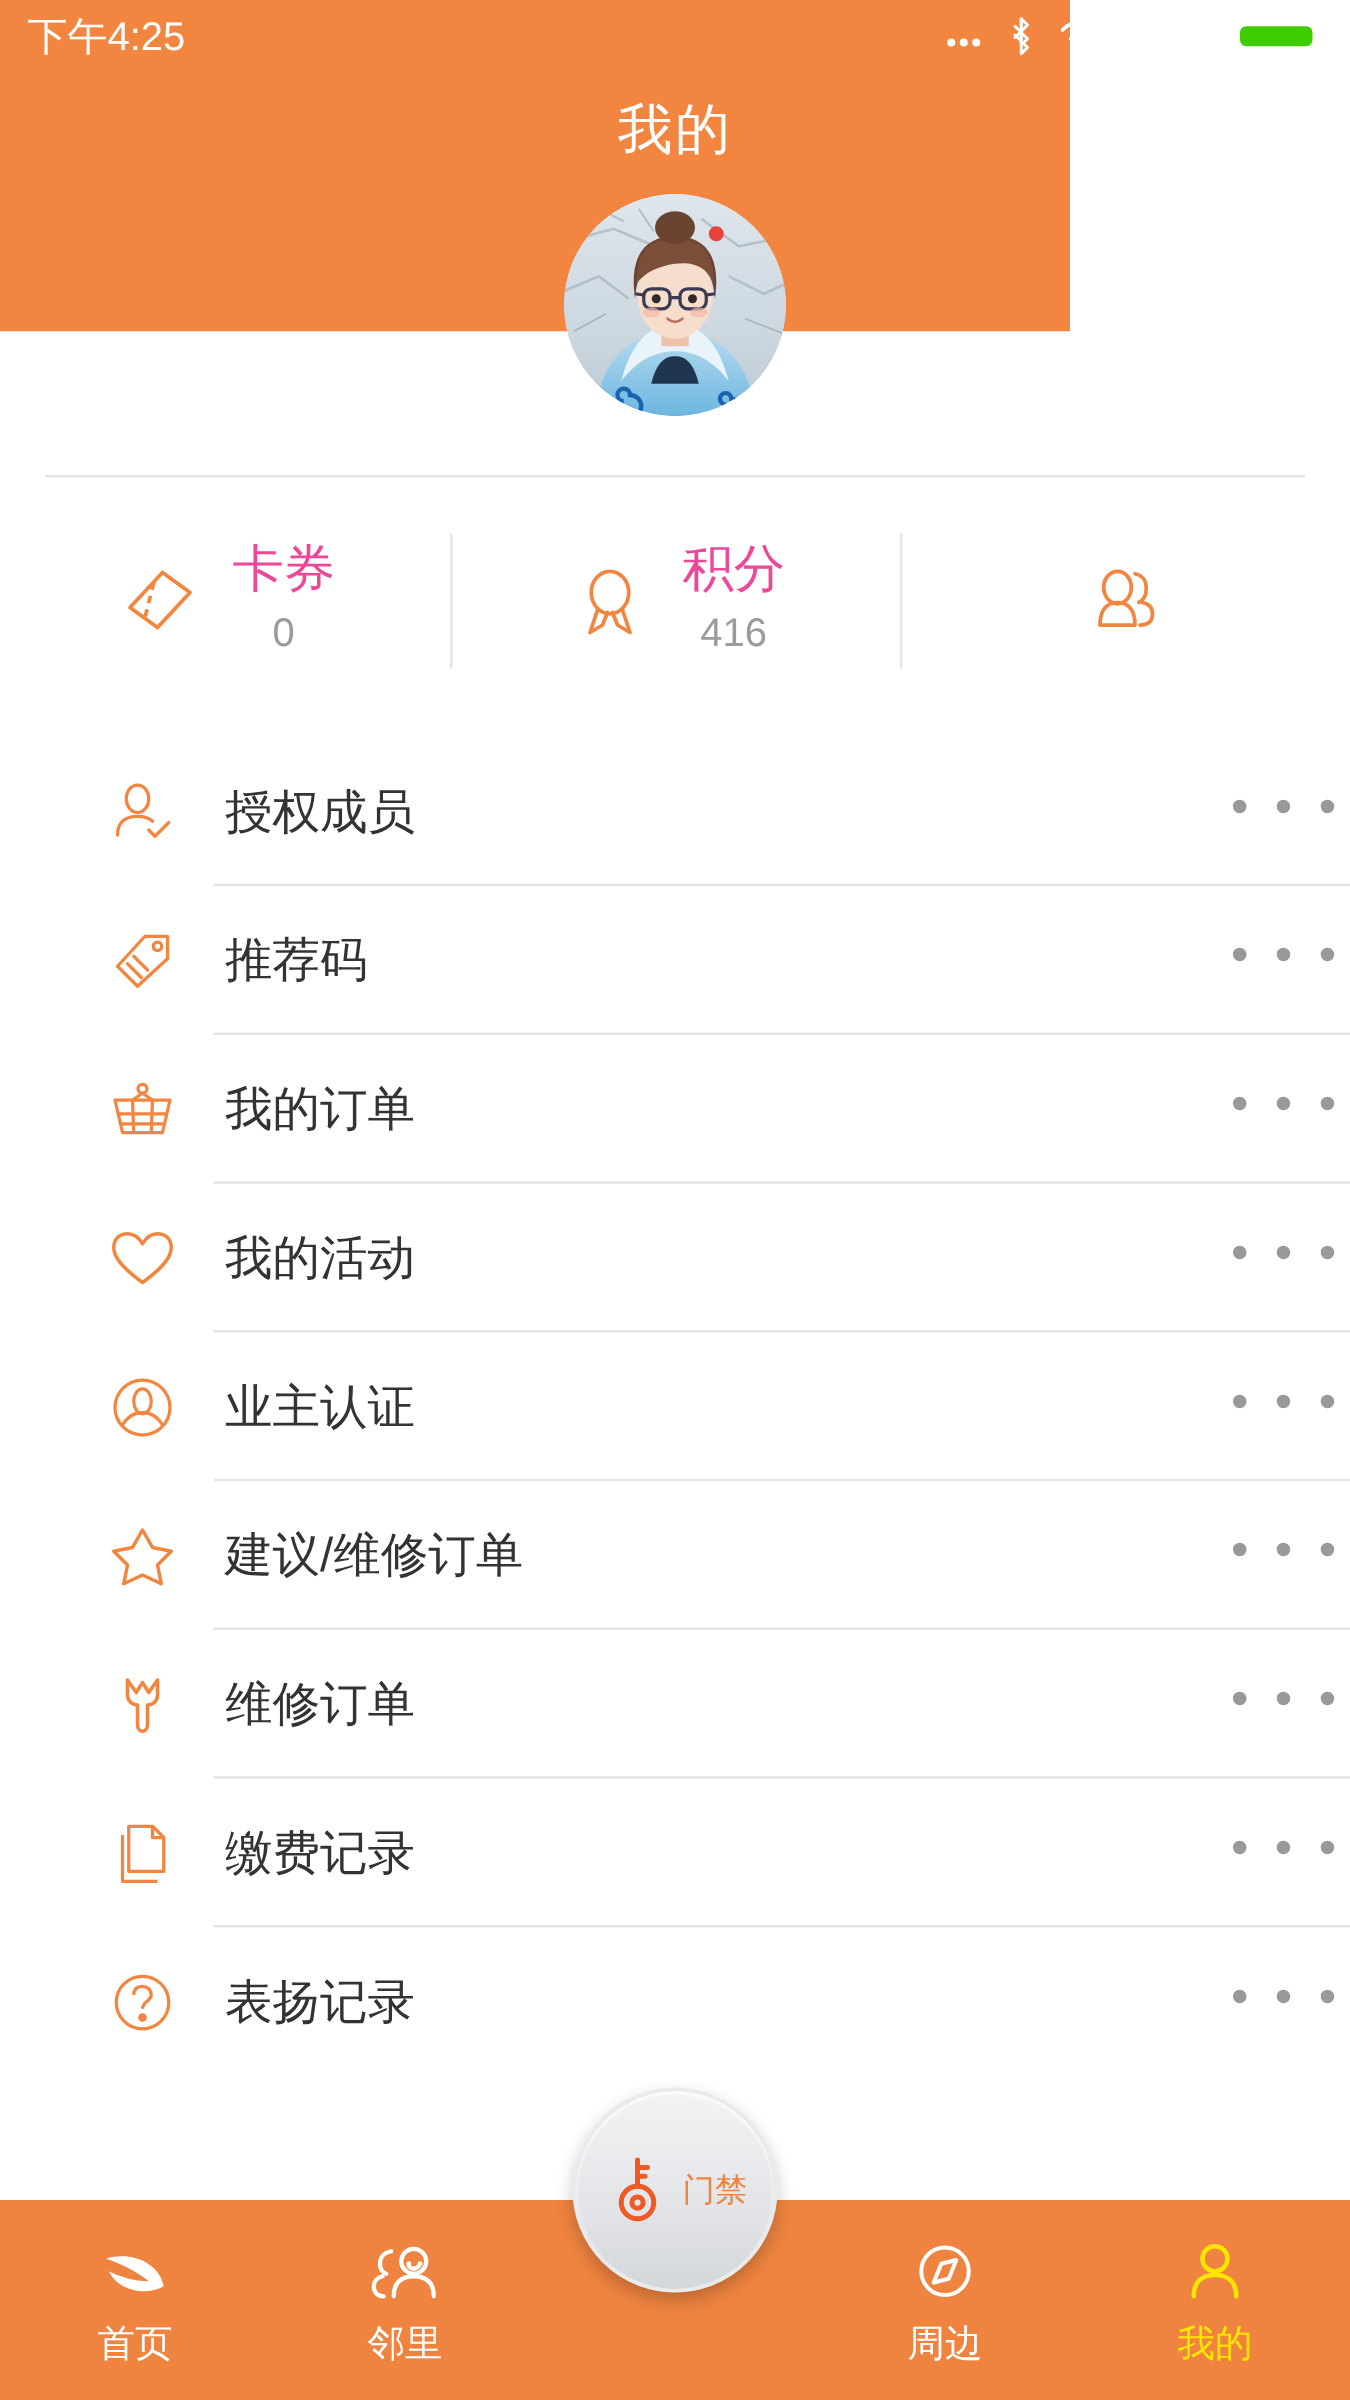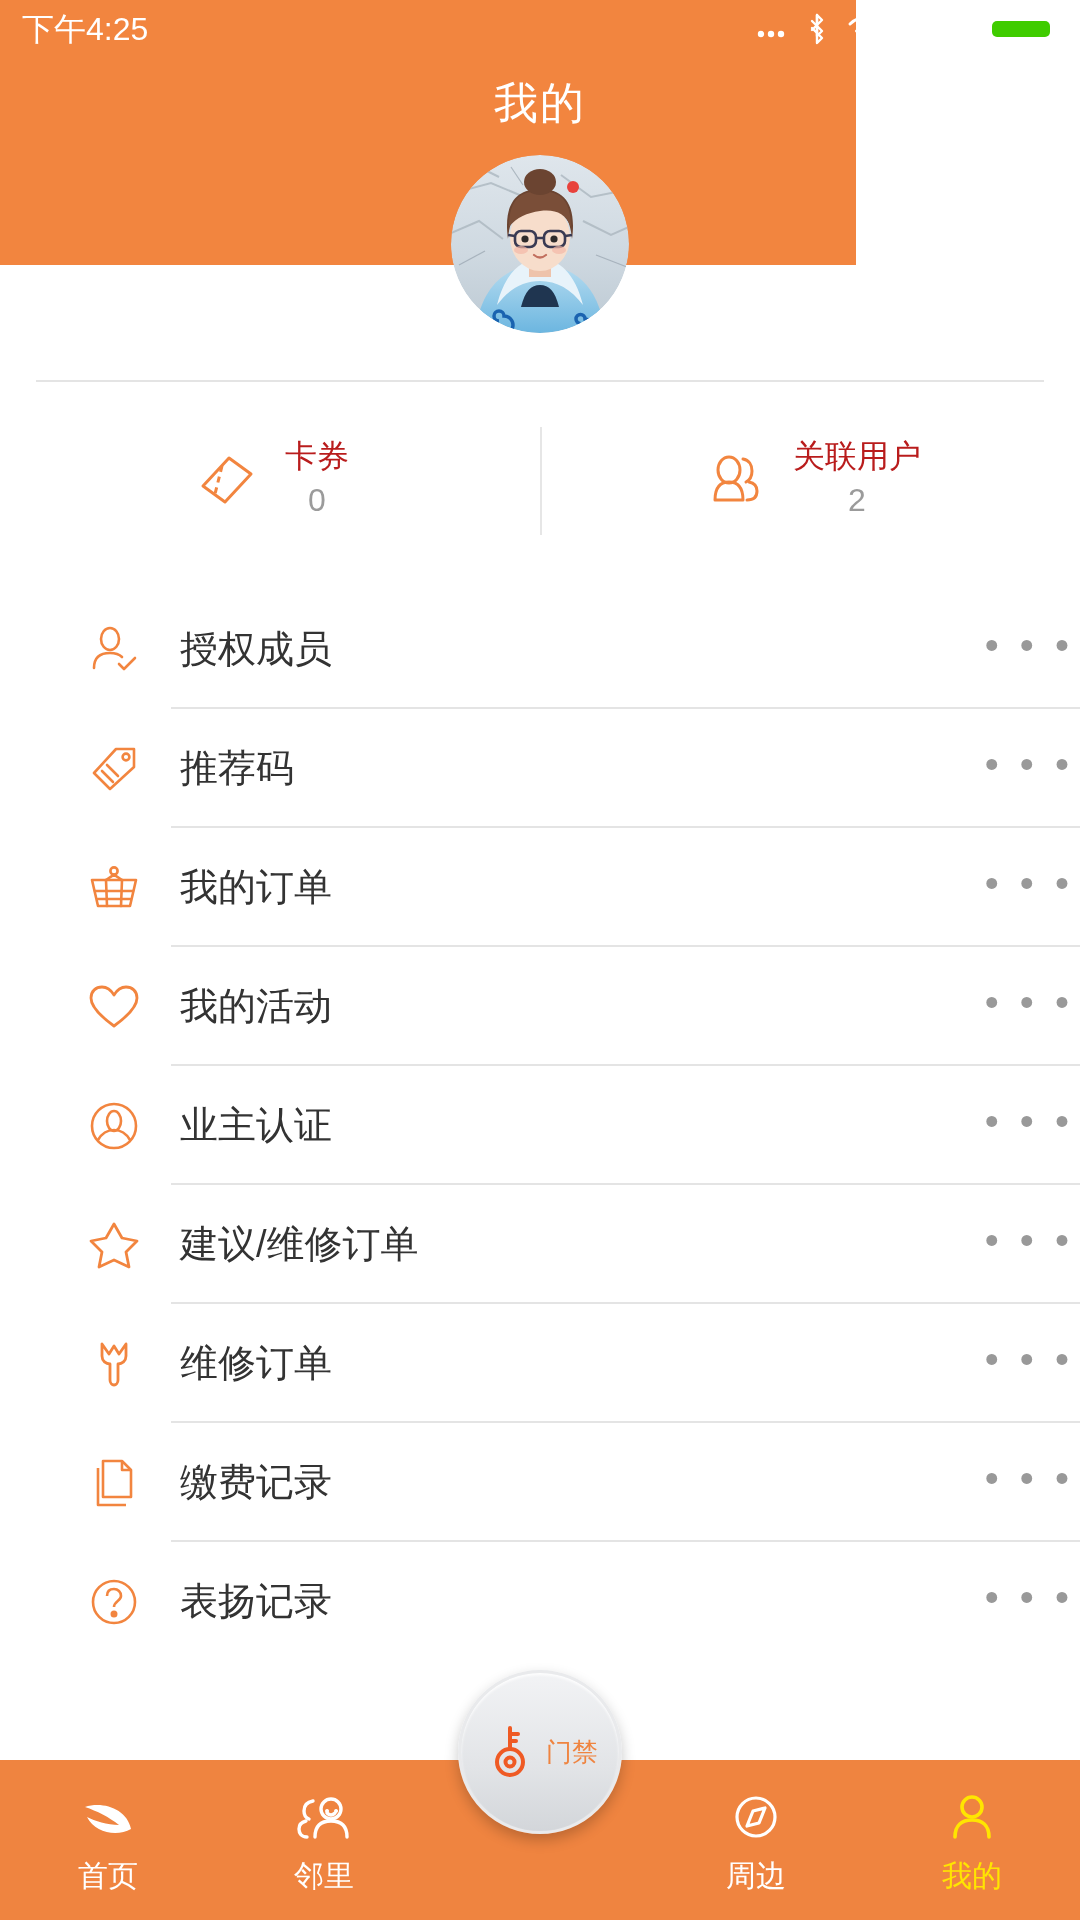--- a/index.html
+++ b/index.html
@@ -59,21 +59,21 @@
     flex:1; position:relative;
     display:flex; align-items:center; justify-content:center;
     gap:22px;
   }
   .stat + .stat::before {
     content:""; position:absolute; left:0; top:12px;
     width:2px; height:108px; background:#e6e6e6;
   }
   .stat-icon { width:72px; height:72px; flex:none; }
   .stat-texts { display:flex; flex-direction:column; align-items:center; }
-  .stat-label { font-size:32px; color:#b91c1c; line-height:1.25; }
+  .stat-label { font-size:41px; color:#ec4899; line-height:1.25; }
   .stat-value { font-size:32px; color:#9b9b9b; line-height:1.5; }
 
   
   #menu {
     position:absolute; left:0; top:590px; width:1080px;margin-left:36px;
   }
   .menu-item {
     position:relative;
     height:119px;
     display:flex; align-items:center;
@@ -263,34 +263,43 @@
         <path d="M38 14 L60 30 L34 58 L12 42 Z"></path>
         <path d="M31 22 L24 50" stroke-dasharray="6 5"></path>
       </g>
     </svg>
     <div class="stat-texts">
       <div class="stat-label">卡券</div>
       <div class="stat-value">0</div>
     </div>
   </div>
 
+  <div class="stat">
+    <svg class="stat-icon" viewBox="0 0 72 72">
+      <g fill="none" stroke="#f2853f" stroke-width="3" stroke-linejoin="round" stroke-linecap="round">
+        <ellipse cx="36" cy="30" rx="15" ry="17"></ellipse>
+        <path d="M26 44 L20 62 L30 56 L34 46"></path>
+        <path d="M46 44 L52 62 L42 56 L38 46"></path>
+      </g>
+    </svg>
+    <div class="stat-texts">
+      <div class="stat-label">积分</div>
+      <div class="stat-value">416</div>
+    </div>
+  </div>
 
   <div class="stat">
     <svg class="stat-icon" viewBox="0 0 72 72">
       <g fill="none" stroke="#f2853f" stroke-width="3" stroke-linejoin="round" stroke-linecap="round">
         <ellipse cx="30" cy="26" rx="11" ry="13"></ellipse>
         <path d="M16 56 C16 43 22 38 30 38 C38 38 44 43 44 56 Z"></path>
         <path d="M44 15 C50 16 53 21 53 27 C53 32 51 36 47 38"></path>
         <path d="M48 56 C56 56 58 52 58 47 C58 42 55 39 50 38"></path>
       </g>
     </svg>
-    <div class="stat-texts">
-      <div class="stat-label">关联用户</div>
-      <div class="stat-value">2</div>
-    </div>
   </div>
 </div>
 
 <div id="menu">
 
   <div class="menu-item">
     <span class="menu-icon">
       <svg width="56" height="56" viewBox="0 0 56 56">
           <g fill="none" stroke="#f2853f" stroke-width="2.6" stroke-linecap="round" stroke-linejoin="round">
             <ellipse cx="24" cy="17" rx="9" ry="11"></ellipse>

